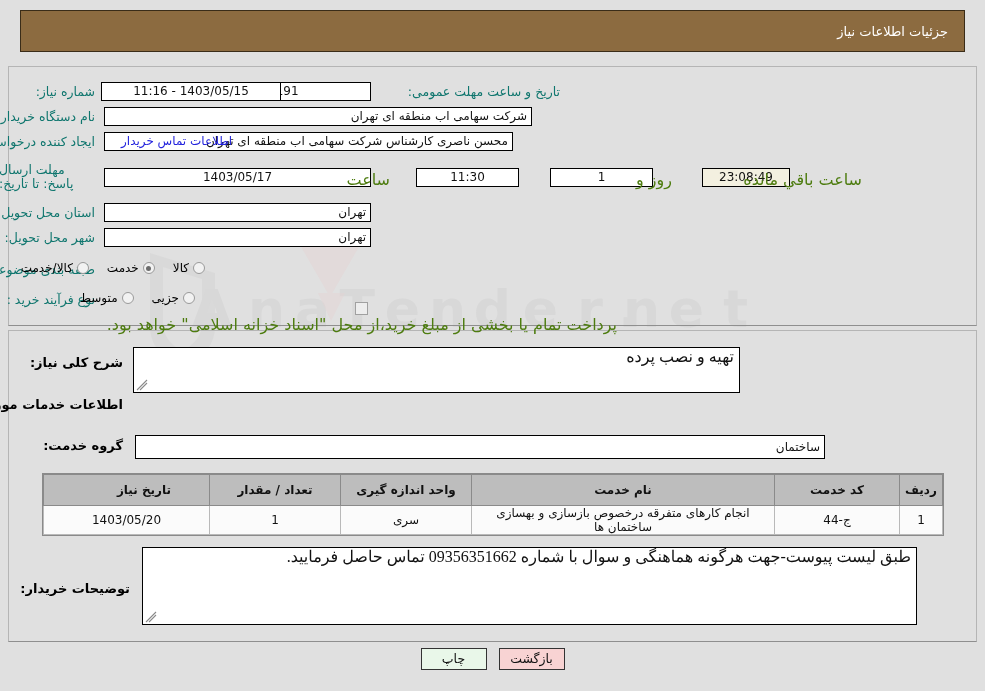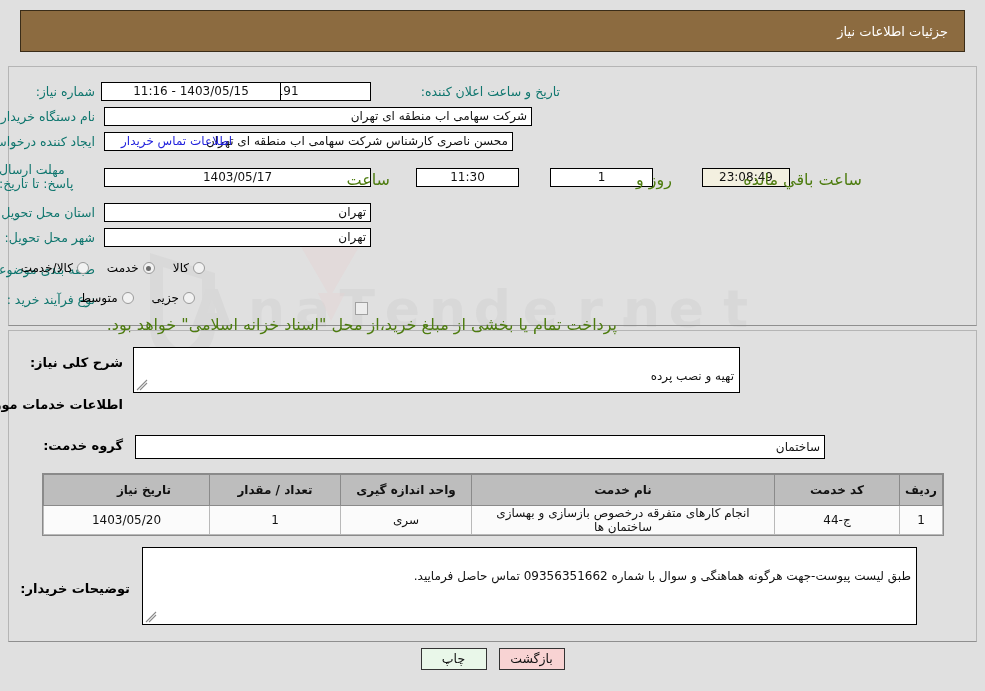--- a/index.html
+++ b/index.html
@@ -165,27 +165,28 @@
     z-index: 4;
     white-space: nowrap;
   }
 
   
   .ta {
     position: absolute;
     background: #fff;
     border: 1px solid #000;
     box-sizing: border-box;
-    font-size: 12px;
+    font-size: 16px;
     color: #111;
-    padding: 20px 5px;
+    padding: 1px 5px;
     text-align: right;
     line-height: 16px;
     z-index: 4;
     overflow: hidden;
+    font-family: Liberation Serif, serif;
   }
   .ta .grip {
     position: absolute;
     left: 2px; bottom: 1px;
     width: 12px; height: 12px;
     pointer-events: none;
   }
 
   
   .tbl-wrap {
@@ -282,21 +283,21 @@
 </div>
 
 <div class="panel" id="panel-top"></div>
 
 <div class="row" style="right:890px; top:84px;">
   <span class="lbl">شماره نیاز:</span>
 </div>
 <div class="fld" style="position:absolute; right:614px; top:82px; width:267px; z-index:4;">1103001025000191</div>
 
 <div class="row" style="right:425px; top:84px;">
-  <span class="lbl">تاریخ و ساعت اعلان کننده:</span>
+  <span class="lbl">تاریخ و ساعت مهلت عمومی:</span>
 </div>
 <div class="fld" style="position:absolute; right:704px; top:82px; width:180px; z-index:4; left:105px;">1403/05/15 - 11:16</div>
 
 <div class="row" style="right:890px; top:109px;">
   <span class="lbl">نام دستگاه خریدار:</span>
 </div>
 <div class="fld right" style="position:absolute; right:453px; top:107px; width:428px; z-index:4;">شرکت سهامی اب منطقه ای تهران</div>
 
 <div class="row" style="right:890px; top:134px;">
   <span class="lbl">ایجاد کننده درخواست:</span>

